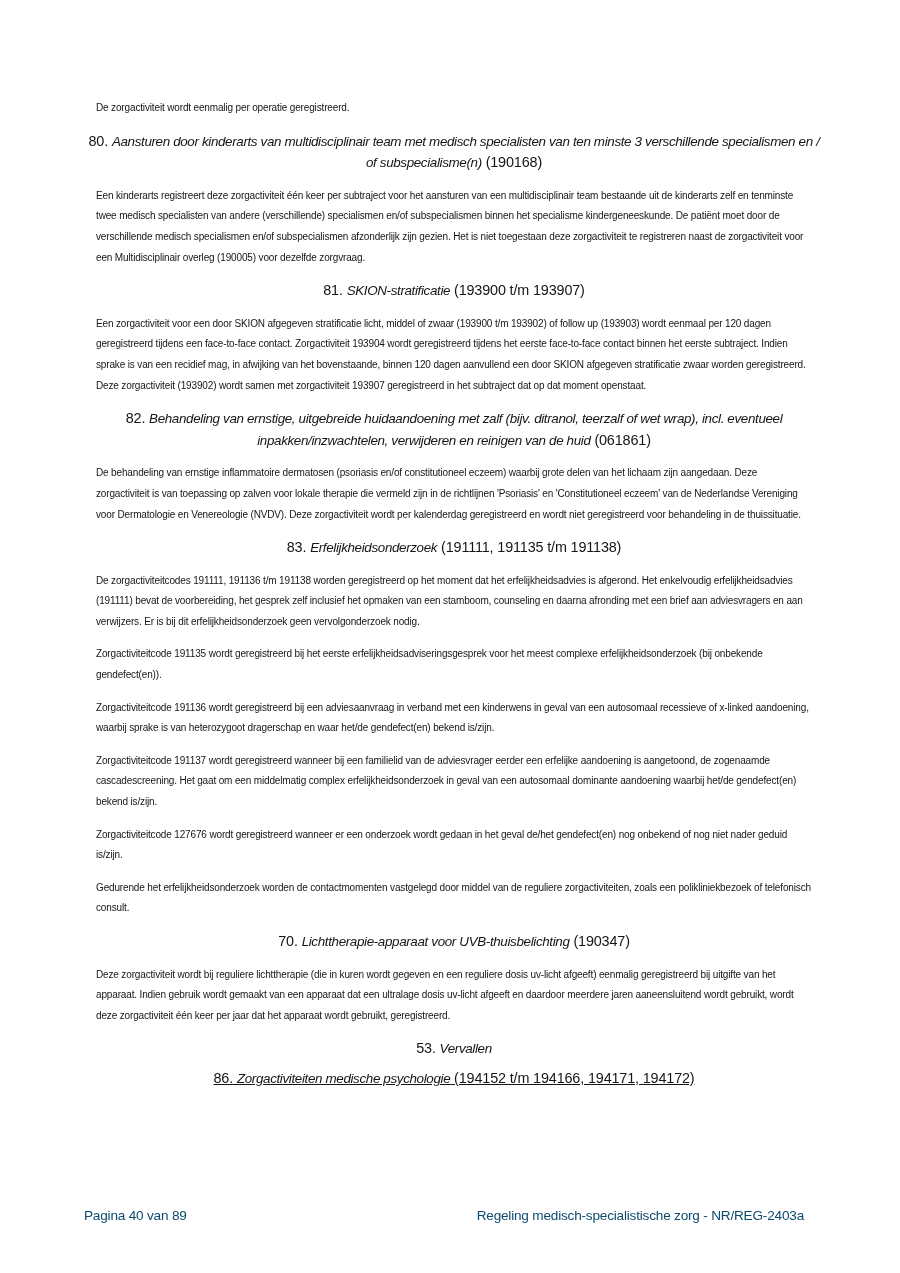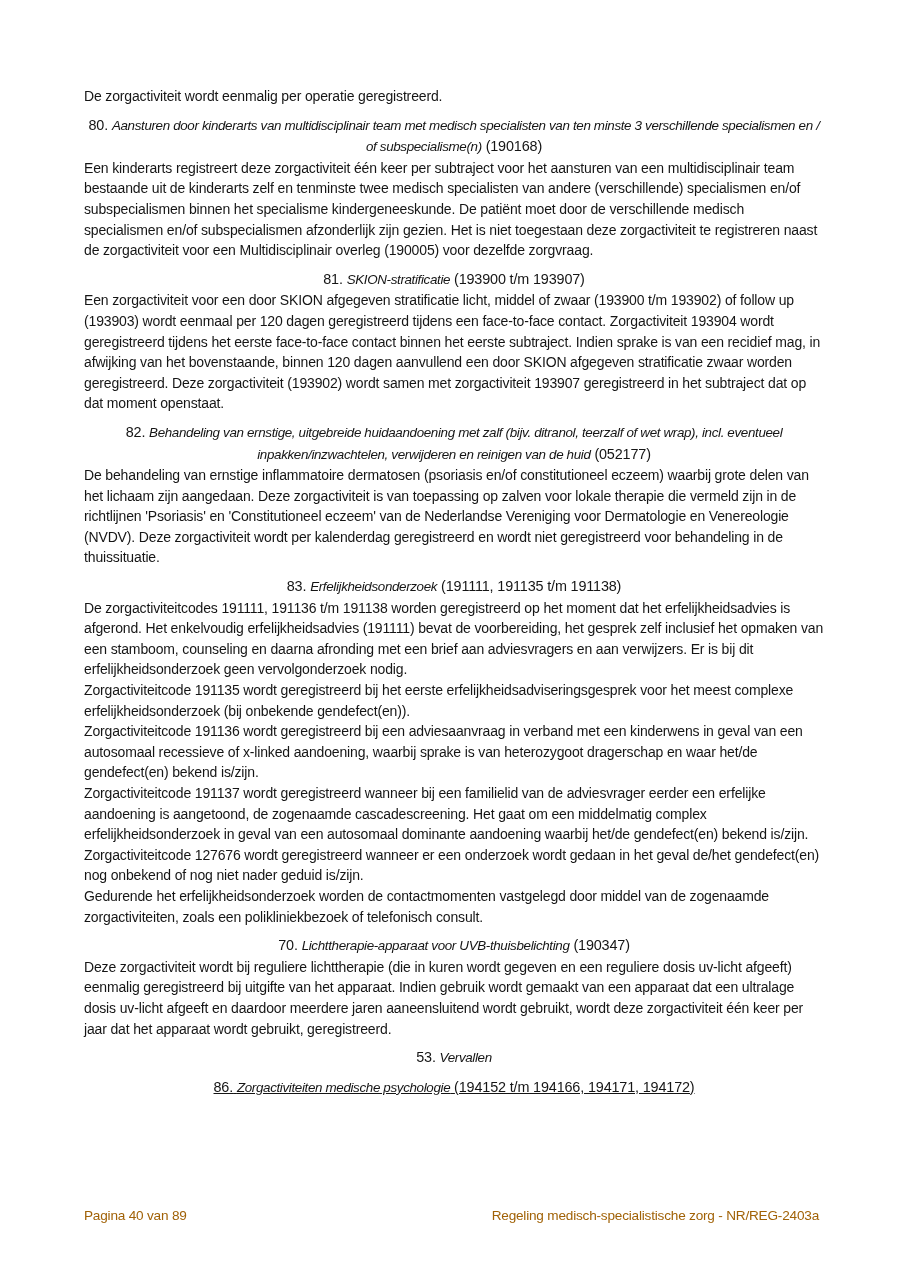--- a/index.html
+++ b/index.html
@@ -1,55 +1,55 @@
 <!DOCTYPE html>
 <html><head>
 <meta charset="utf-8">
 <style>
   html, body { margin: 0; padding: 0; background: #ffffff; }
   body {
     width: 900px; height: 1273px; position: relative; overflow: hidden;
     font-family: "Liberation Sans", sans-serif; color: #151515;
   }
   .page { position: absolute; left: 84px; top: 86px; width: 740px; }
-  .para { font-size: 14px; line-height: 20.6px; letter-spacing: -0.15px; margin: 0; }
+  .para { font-size: 10px; line-height: 20.6px; letter-spacing: -0.15px; margin: 12px; }
   .section { margin-top: 6px; }
   .heading { font-size: 14.4px; line-height: 20.6px; letter-spacing: -0.15px; margin: 0; text-align: center; }
   .heading .t { font-style: italic; font-size: 13.4px; letter-spacing: -0.35px; }
-  .footer { position: absolute; top: 1208px; font-size: 13.6px; letter-spacing: -0.2px; color: #a16207; }
+  .footer { position: absolute; top: 1208px; font-size: 13.6px; letter-spacing: -0.2px; color: #0c4a6e; }
   .footer.left { left: 84px; }
-  .footer.right { right: 81px; }
+  .footer.right { right: 96px; }
 </style>
 </head>
 <body>
 
 <div class="page">
   <p class="para">De zorgactiviteit wordt eenmalig per operatie geregistreerd.</p>
 
   <div id="sections">
       <div class="section" style="margin-top: 8px;">
         <p class="heading"><span>80.</span> <span class="t">Aansturen door kinderarts van multidisciplinair team met medisch specialisten van ten minste 3 verschillende specialismen en / of subspecialisme(n)</span> <span>(190168)</span></p>
         <p class="para">Een kinderarts registreert deze zorgactiviteit één keer per subtraject voor het aansturen van een multidisciplinair team bestaande uit de kinderarts zelf en tenminste twee medisch specialisten van andere (verschillende) specialismen en/of subspecialismen binnen het specialisme kindergeneeskunde. De patiënt moet door de verschillende medisch specialismen en/of subspecialismen afzonderlijk zijn gezien. Het is niet toegestaan deze zorgactiviteit te registreren naast de zorgactiviteit voor een Multidisciplinair overleg (190005) voor dezelfde zorgvraag.</p>
       </div>
       <div class="section" style="margin-top: 8px;">
         <p class="heading"><span>81.</span> <span class="t">SKION-stratificatie</span> <span>(193900 t/m 193907)</span></p>
         <p class="para">Een zorgactiviteit voor een door SKION afgegeven stratificatie licht, middel of zwaar (193900 t/m 193902) of follow up (193903) wordt eenmaal per 120 dagen geregistreerd tijdens een face-to-face contact. Zorgactiviteit 193904 wordt geregistreerd tijdens het eerste face-to-face contact binnen het eerste subtraject. Indien sprake is van een recidief mag, in afwijking van het bovenstaande, binnen 120 dagen aanvullend een door SKION afgegeven stratificatie zwaar worden geregistreerd. Deze zorgactiviteit (193902) wordt samen met zorgactiviteit 193907 geregistreerd in het subtraject dat op dat moment openstaat.</p>
       </div>
       <div class="section" style="margin-top: 8px;">
-        <p class="heading"><span>82.</span> <span class="t">Behandeling van ernstige, uitgebreide huidaandoening met zalf (bijv. ditranol, teerzalf of wet wrap), incl. eventueel inpakken/inzwachtelen, verwijderen en reinigen van de huid</span> <span>(052177)</span></p>
+        <p class="heading"><span>82.</span> <span class="t">Behandeling van ernstige, uitgebreide huidaandoening met zalf (bijv. ditranol, teerzalf of wet wrap), incl. eventueel inpakken/inzwachtelen, verwijderen en reinigen van de huid</span> <span>(061861)</span></p>
         <p class="para">De behandeling van ernstige inflammatoire dermatosen (psoriasis en/of constitutioneel eczeem) waarbij grote delen van het lichaam zijn aangedaan. Deze zorgactiviteit is van toepassing op zalven voor lokale therapie die vermeld zijn in de richtlijnen 'Psoriasis' en 'Constitutioneel eczeem' van de Nederlandse Vereniging voor Dermatologie en Venereologie (NVDV). Deze zorgactiviteit wordt per kalenderdag geregistreerd en wordt niet geregistreerd voor behandeling in de thuissituatie.</p>
       </div>
       <div class="section" style="margin-top: 8px;">
         <p class="heading"><span>83.</span> <span class="t">Erfelijkheidsonderzoek</span> <span>(191111, 191135 t/m 191138)</span></p>
         <p class="para">De zorgactiviteitcodes 191111, 191136 t/m 191138 worden geregistreerd op het moment dat het erfelijkheidsadvies is afgerond. Het enkelvoudig erfelijkheidsadvies (191111) bevat de voorbereiding, het gesprek zelf inclusief het opmaken van een stamboom, counseling en daarna afronding met een brief aan adviesvragers en aan verwijzers. Er is bij dit erfelijkheidsonderzoek geen vervolgonderzoek nodig.</p>
         <p class="para">Zorgactiviteitcode 191135 wordt geregistreerd bij het eerste erfelijkheidsadviseringsgesprek voor het meest complexe erfelijkheidsonderzoek (bij onbekende gendefect(en)).</p>
         <p class="para">Zorgactiviteitcode 191136 wordt geregistreerd bij een adviesaanvraag in verband met een kinderwens in geval van een autosomaal recessieve of x-linked aandoening, waarbij sprake is van heterozygoot dragerschap en waar het/de gendefect(en) bekend is/zijn.</p>
         <p class="para">Zorgactiviteitcode 191137 wordt geregistreerd wanneer bij een familielid van de adviesvrager eerder een erfelijke aandoening is aangetoond, de zogenaamde cascadescreening. Het gaat om een middelmatig complex erfelijkheidsonderzoek in geval van een autosomaal dominante aandoening waarbij het/de gendefect(en) bekend is/zijn.</p>
         <p class="para">Zorgactiviteitcode 127676 wordt geregistreerd wanneer er een onderzoek wordt gedaan in het geval de/het gendefect(en) nog onbekend of nog niet nader geduid is/zijn.</p>
-        <p class="para">Gedurende het erfelijkheidsonderzoek worden de contactmomenten vastgelegd door middel van de zogenaamde zorgactiviteiten, zoals een polikliniekbezoek of telefonisch consult.</p>
+        <p class="para">Gedurende het erfelijkheidsonderzoek worden de contactmomenten vastgelegd door middel van de reguliere zorgactiviteiten, zoals een polikliniekbezoek of telefonisch consult.</p>
       </div>
       <div class="section" style="margin-top: 8px;">
         <p class="heading"><span>70.</span> <span class="t">Lichttherapie-apparaat voor UVB-thuisbelichting</span> <span>(190347)</span></p>
         <p class="para">Deze zorgactiviteit wordt bij reguliere lichttherapie (die in kuren wordt gegeven en een reguliere dosis uv-licht afgeeft) eenmalig geregistreerd bij uitgifte van het apparaat. Indien gebruik wordt gemaakt van een apparaat dat een ultralage dosis uv-licht afgeeft en daardoor meerdere jaren aaneensluitend wordt gebruikt, wordt deze zorgactiviteit één keer per jaar dat het apparaat wordt gebruikt, geregistreerd.</p>
       </div>
       <div class="section" style="margin-top: 8px;">
         <p class="heading"><span>53.</span> <span class="t">Vervallen</span></p>
       </div>
       <div class="section" style="margin-top: 8px; text-decoration: underline;">
         <p class="heading"><span>86.</span> <span class="t">Zorgactiviteiten medische psychologie</span> <span>(194152 t/m 194166, 194171, 194172)</span></p>

